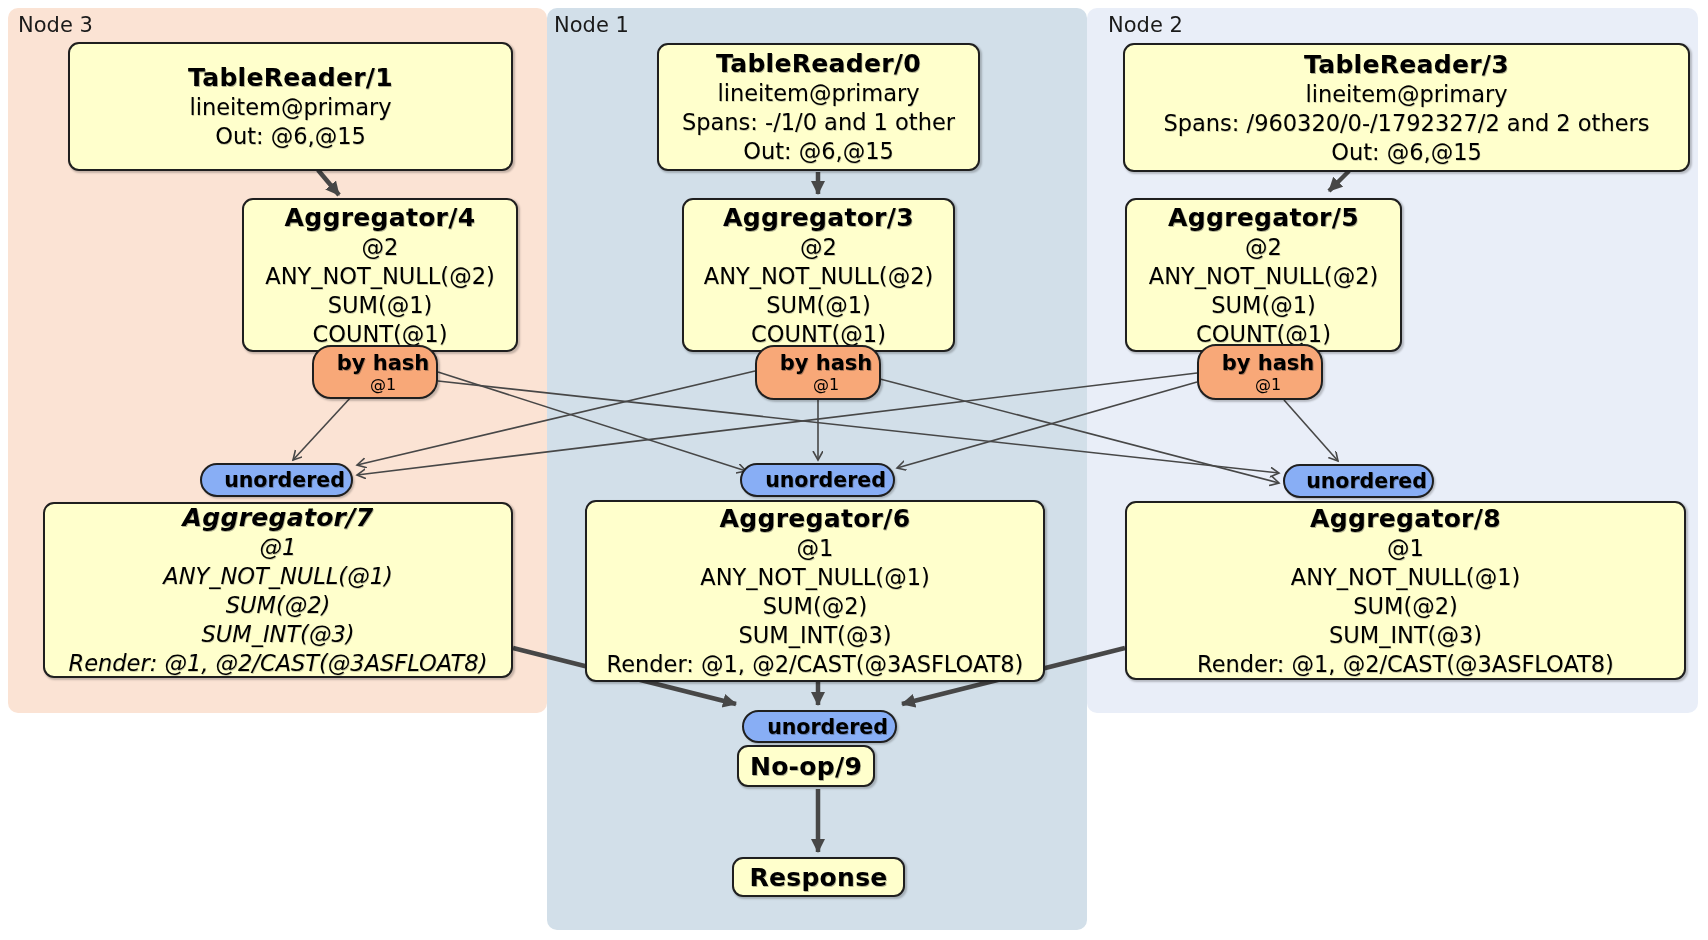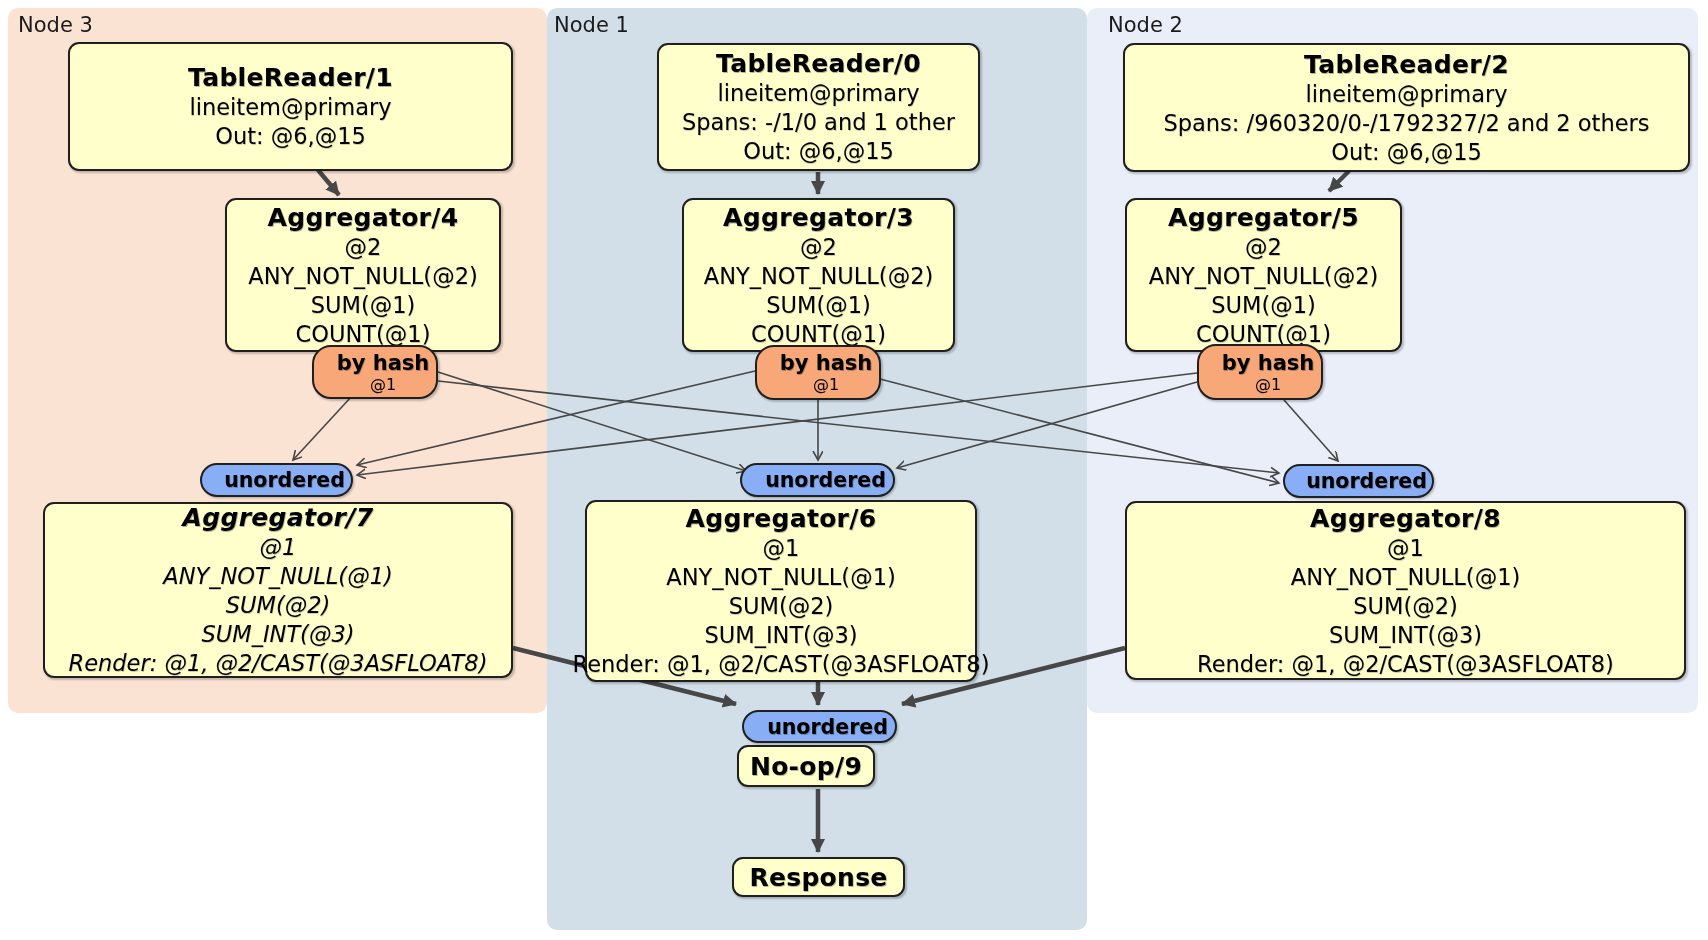--- a/index.html
+++ b/index.html
@@ -124,21 +124,21 @@
       <line x1="818" y1="789" x2="818" y2="852" marker-end="url(#thickhead)"></line>
     </g>
   </svg>
 
   <div class="box" style="left:68px; top:42px; width:445px; height:129px;">
     <div class="box-title">TableReader/1</div>
     <div class="box-line">lineitem@primary</div>
     <div class="box-line">Out: @6,@15</div>
   </div>
 
-  <div class="box" style="left:225px; top:198px; width:276px; height:154px;">
+  <div class="box" style="left:242px; top:198px; width:276px; height:154px;">
     <div class="box-title">Aggregator/4</div>
     <div class="box-line">@2</div>
     <div class="box-line">ANY_NOT_NULL(@2)</div>
     <div class="box-line">SUM(@1)</div>
     <div class="box-line">COUNT(@1)</div>
   </div>
 
   <div class="box" style="left:43px; top:502px; width:470px; height:176px;font-style:italic;">
     <div class="box-title">Aggregator/7</div>
     <div class="box-line">@1</div>
@@ -156,31 +156,31 @@
   </div>
 
   <div class="box" style="left:682px; top:198px; width:273px; height:154px;">
     <div class="box-title">Aggregator/3</div>
     <div class="box-line">@2</div>
     <div class="box-line">ANY_NOT_NULL(@2)</div>
     <div class="box-line">SUM(@1)</div>
     <div class="box-line">COUNT(@1)</div>
   </div>
 
-  <div class="box" style="left:585px; top:500px; width:392px; height:182px;">
+  <div class="box" style="left:585px; top:500px; width:460px; height:182px;">
     <div class="box-title">Aggregator/6</div>
     <div class="box-line">@1</div>
     <div class="box-line">ANY_NOT_NULL(@1)</div>
     <div class="box-line">SUM(@2)</div>
     <div class="box-line">SUM_INT(@3)</div>
     <div class="box-line">Render: @1, @2/CAST(@3ASFLOAT8)</div>
   </div>
 
   <div class="box" style="left:1123px; top:43px; width:567px; height:129px;">
-    <div class="box-title">TableReader/2</div>
+    <div class="box-title">TableReader/3</div>
     <div class="box-line">lineitem@primary</div>
     <div class="box-line">Spans: /960320/0-/1792327/2 and 2 others</div>
     <div class="box-line">Out: @6,@15</div>
   </div>
 
   <div class="box" style="left:1125px; top:198px; width:277px; height:154px;text-align:right;">
     <div class="box-title">Aggregator/5</div>
     <div class="box-line">@2</div>
     <div class="box-line">ANY_NOT_NULL(@2)</div>
     <div class="box-line">SUM(@1)</div>

